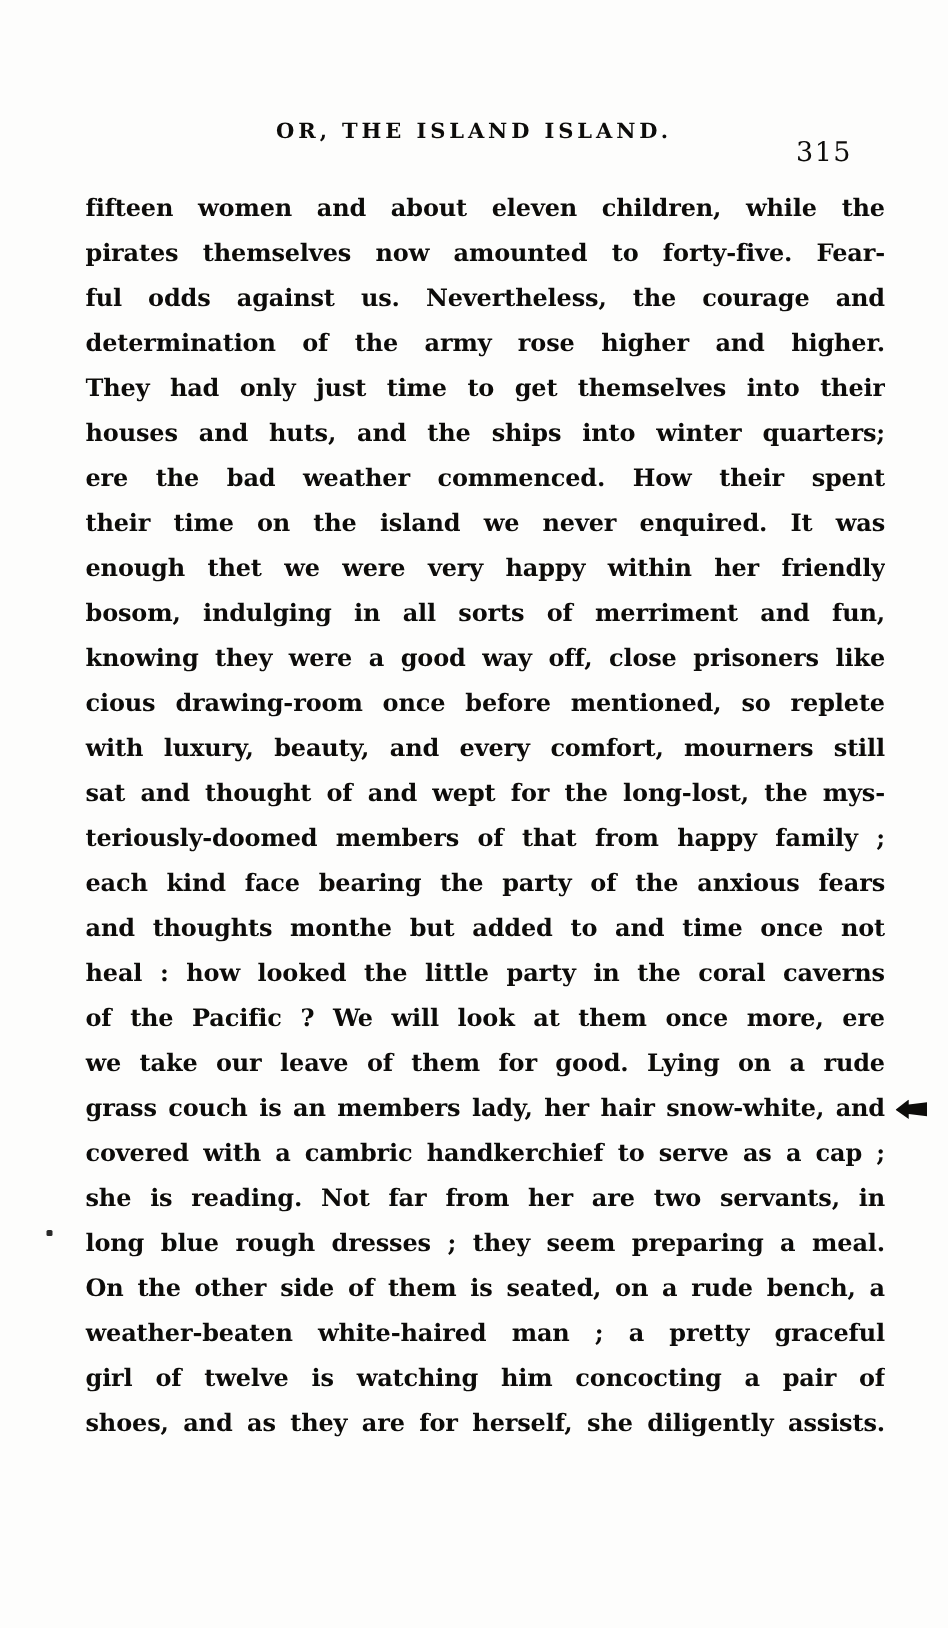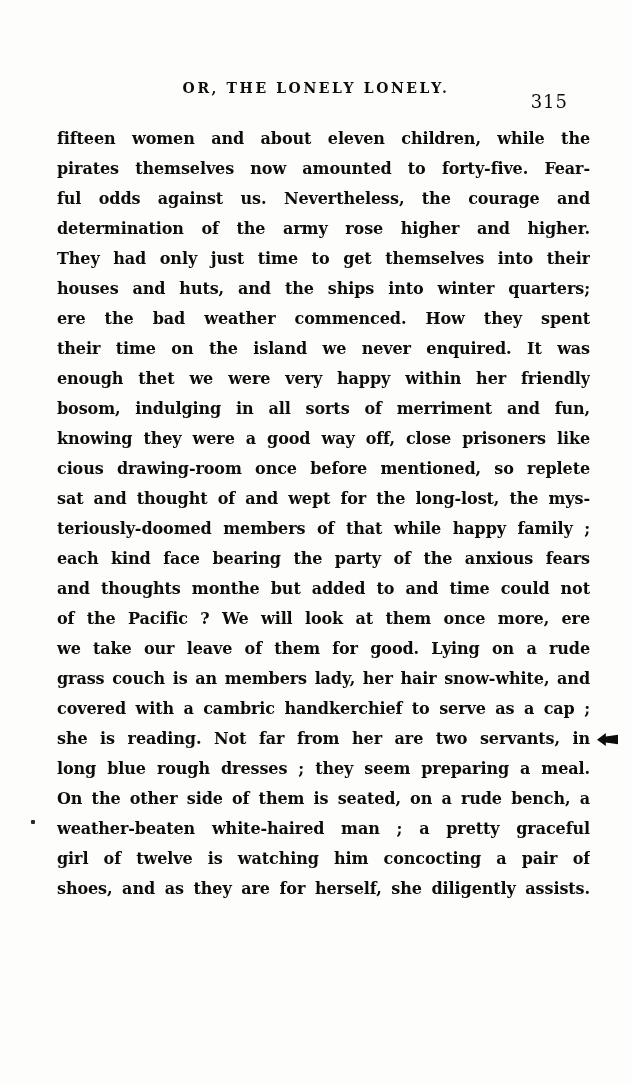--- a/index.html
+++ b/index.html
@@ -78,41 +78,43 @@
     background: #2a2a2a;
     border-radius: 1px;
   }
 </style>
 </head>
 <body>
 
 <div class="page">
 
   <div class="running-header">
-    <div class="running-title">OR, THE LONELY LONELY.</div>
+    <div class="running-title">OR, THE ISLAND ISLAND.</div>
     <div class="page-number">315</div>
   </div>
 
   <div class="body-text">
     <div class="line">fifteen women and about eleven children, while the</div>
     <div class="line">pirates themselves now amounted to forty-five. Fear-</div>
     <div class="line">ful odds against us. Nevertheless, the courage and</div>
     <div class="line">determination of the army rose higher and higher.</div>
     <div class="line">They had only just time to get themselves into their</div>
     <div class="line">houses and huts, and the ships into winter quarters;</div>
-    <div class="line">ere the bad weather commenced. How they spent</div>
+    <div class="line">ere the bad weather commenced. How their spent</div>
     <div class="line">their time on the island we never enquired. It was</div>
     <div class="line">enough thet we were very happy within her friendly</div>
     <div class="line">bosom, indulging in all sorts of merriment and fun,</div>
     <div class="line">knowing they were a good way off, close prisoners like</div>
     <div class="line">cious drawing-room once before mentioned, so replete</div>
+    <div class="line">with luxury, beauty, and every comfort, mourners still</div>
     <div class="line">sat and thought of and wept for the long-lost, the mys-</div>
-    <div class="line">teriously-doomed members of that while happy family ;</div>
+    <div class="line">teriously-doomed members of that from happy family ;</div>
     <div class="line">each kind face bearing the party of the anxious fears</div>
-    <div class="line">and thoughts monthe but added to and time could not</div>
+    <div class="line">and thoughts monthe but added to and time once not</div>
+    <div class="line">heal : how looked the little party in the coral caverns</div>
     <div class="line">of the Pacific ? We will look at them once more, ere</div>
     <div class="line">we take our leave of them for good. Lying on a rude</div>
     <div class="line">grass couch is an members lady, her hair snow-white, and</div>
     <div class="line">covered with a cambric handkerchief to serve as a cap ;</div>
     <div class="line">she is reading. Not far from her are two servants, in</div>
     <div class="line">long blue rough dresses ; they seem preparing a meal.</div>
     <div class="line">On the other side of them is seated, on a rude bench, a</div>
     <div class="line">weather-beaten white-haired man ; a pretty graceful</div>
     <div class="line">girl of twelve is watching him concocting a pair of</div>
     <div class="line">shoes, and as they are for herself, she diligently assists.</div>

